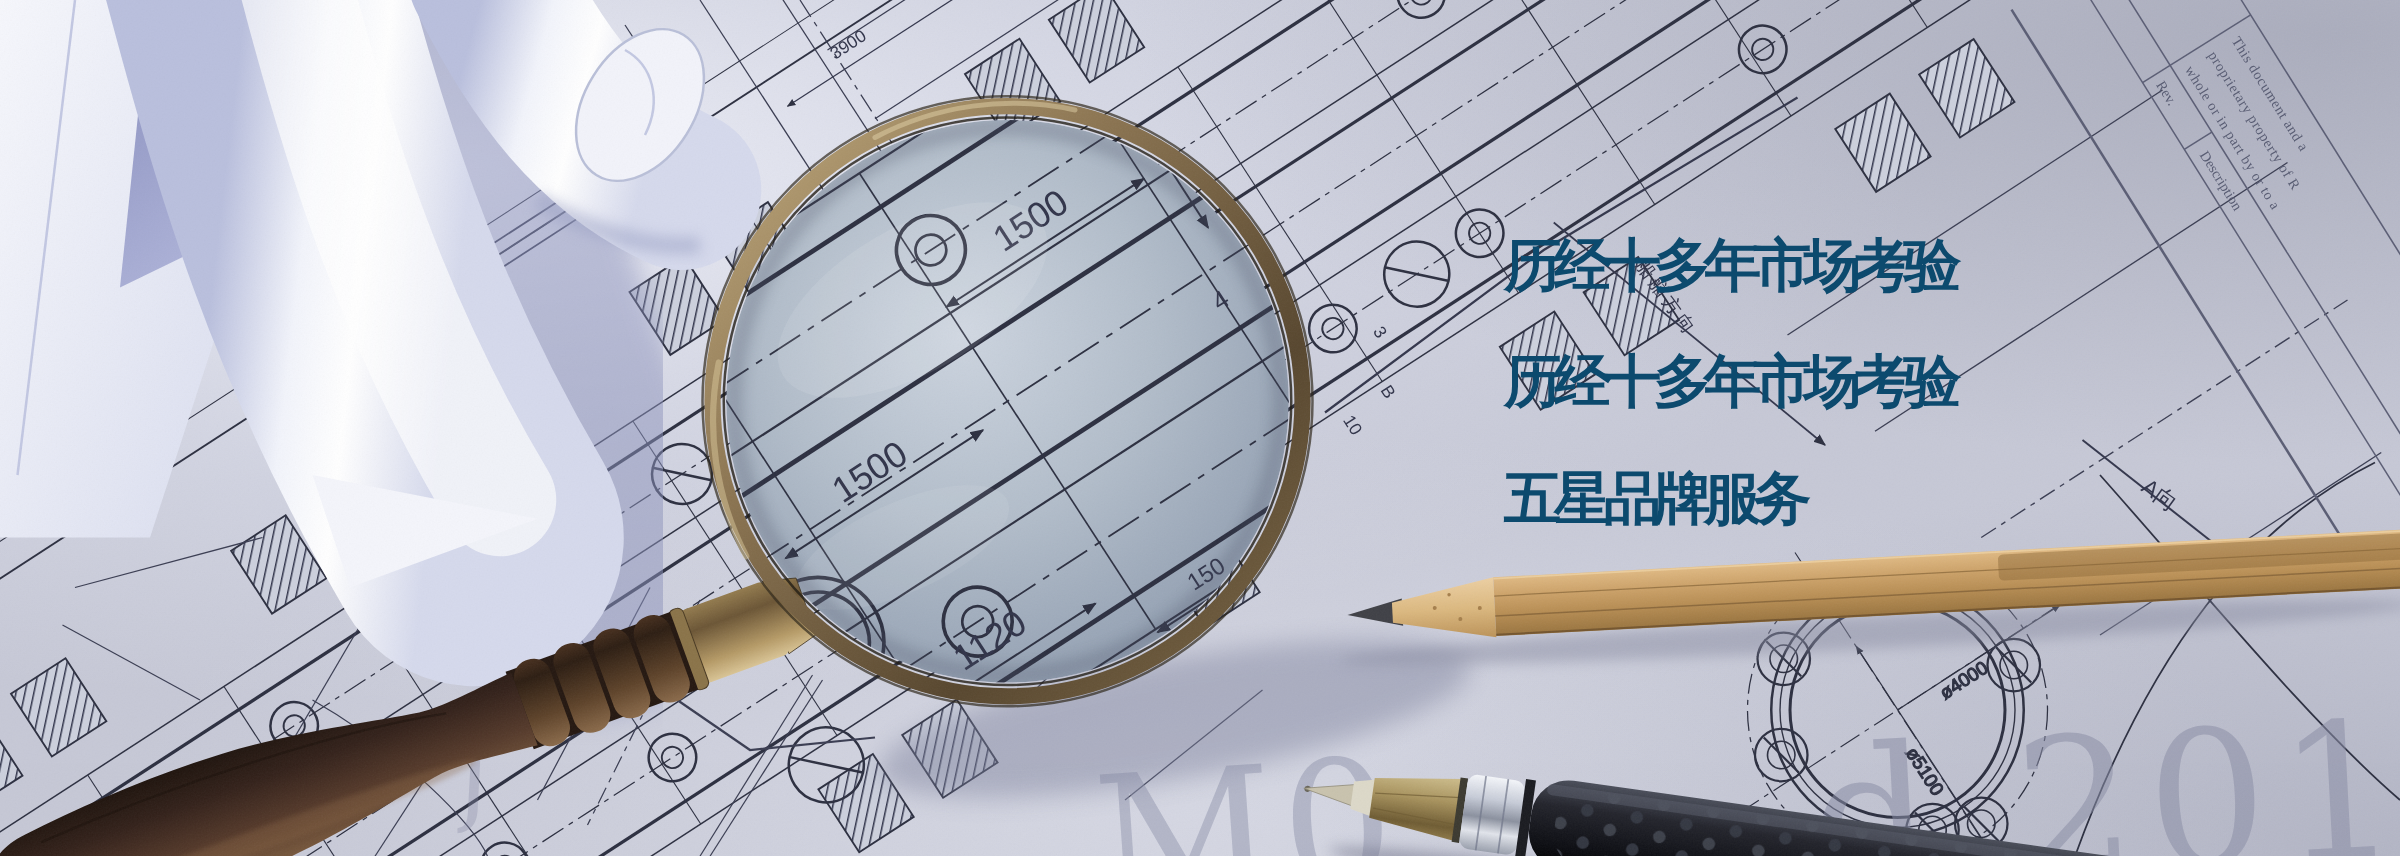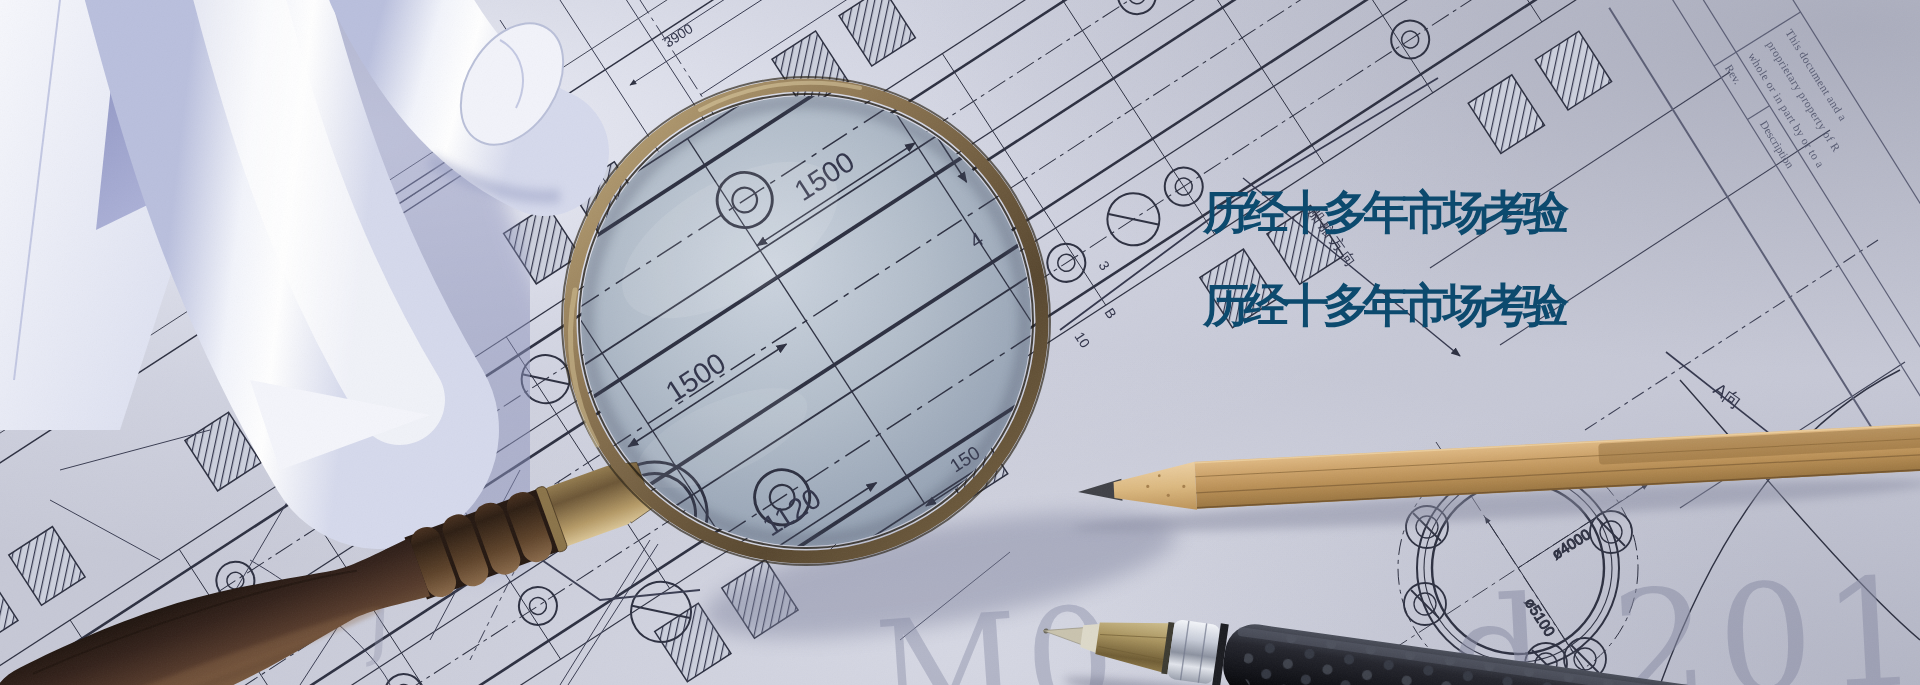--- a/index.html
+++ b/index.html
@@ -456,15 +456,16 @@
     <rect x="1246" y="602" width="640" height="62" rx="26" fill="url(#gripDots)" opacity="0.9"></rect>
     <rect x="1236" y="601" width="640" height="9" rx="4" fill="#5a5e6c" opacity="0.5"></rect>
   </g>
 
   <rect width="1920" height="685" filter="url(#grain)" opacity="0.05"></rect>
 </svg>
 
 <div class="headlines">
   <div class="headline-line">历经十多年市场考验</div>
   <div class="headline-line">历经十多年市场考验</div>
+  <div class="headline-line">五星品牌服务</div>
 </div>
 
 </div>
 
 </body></html>

